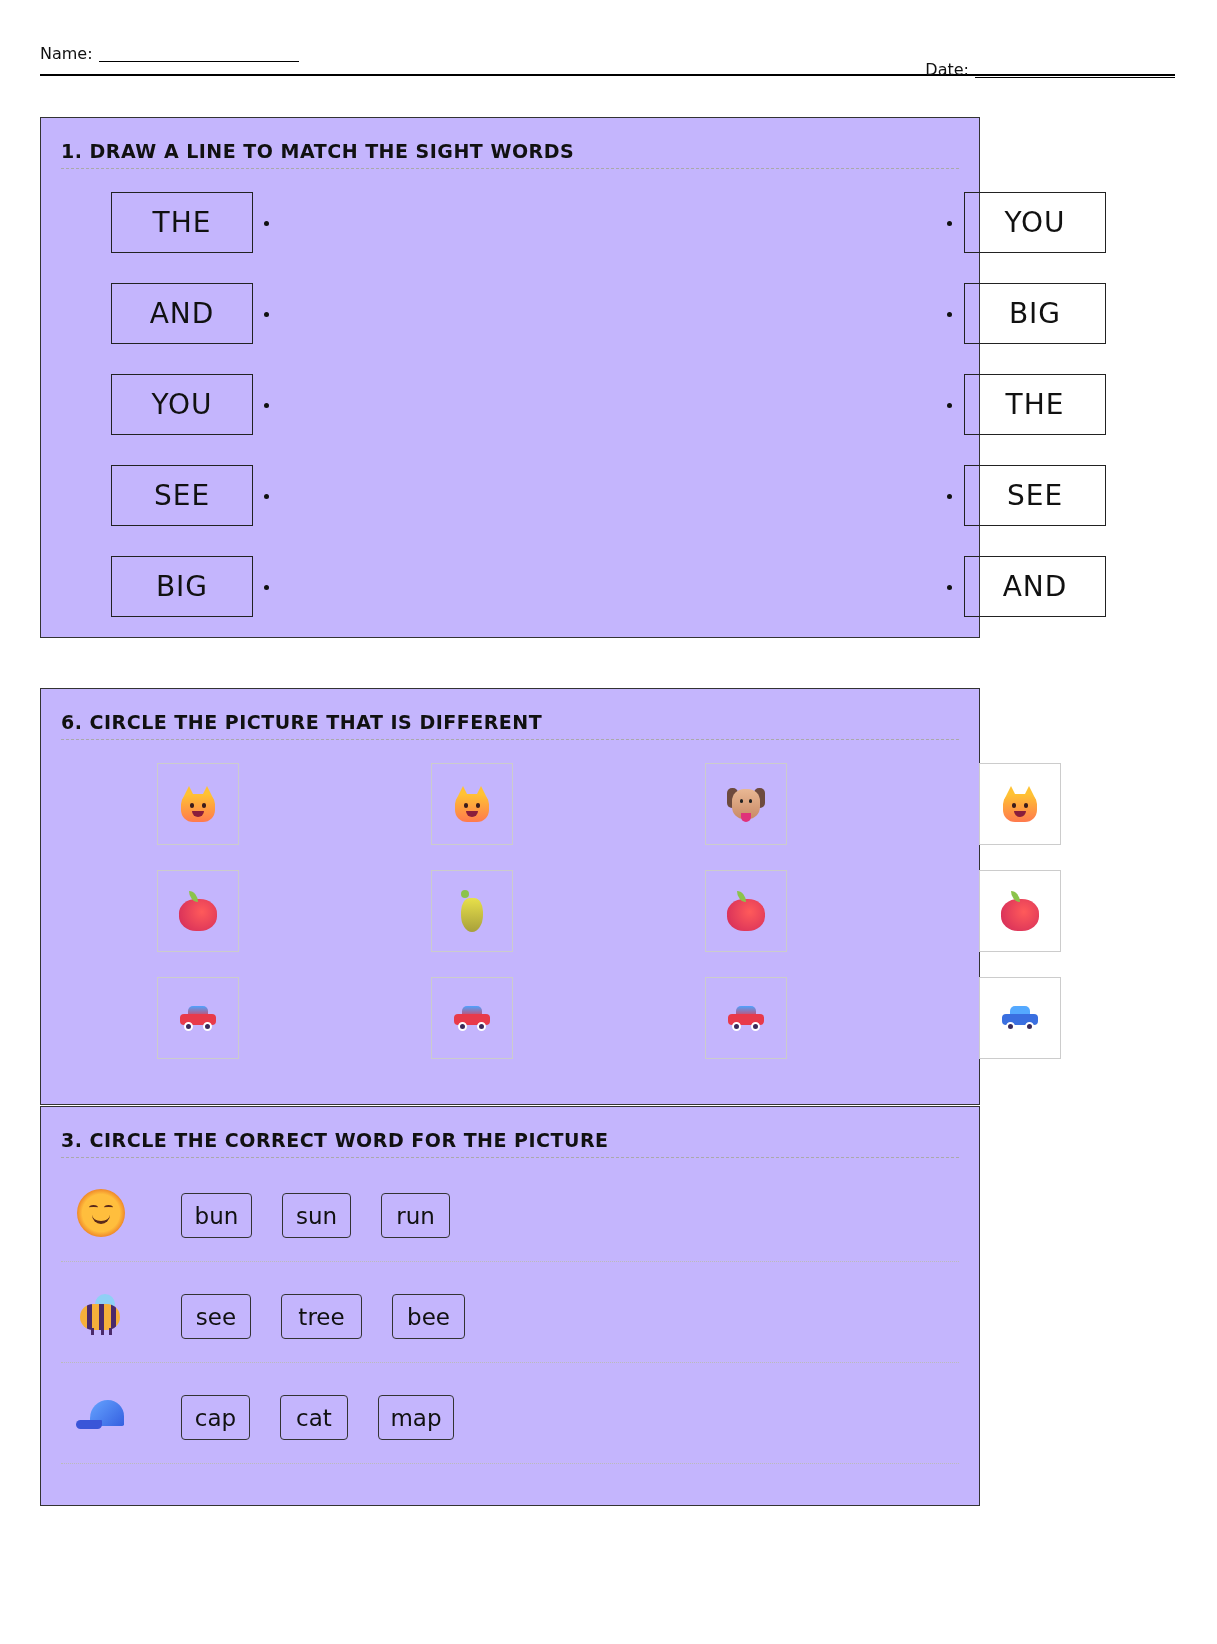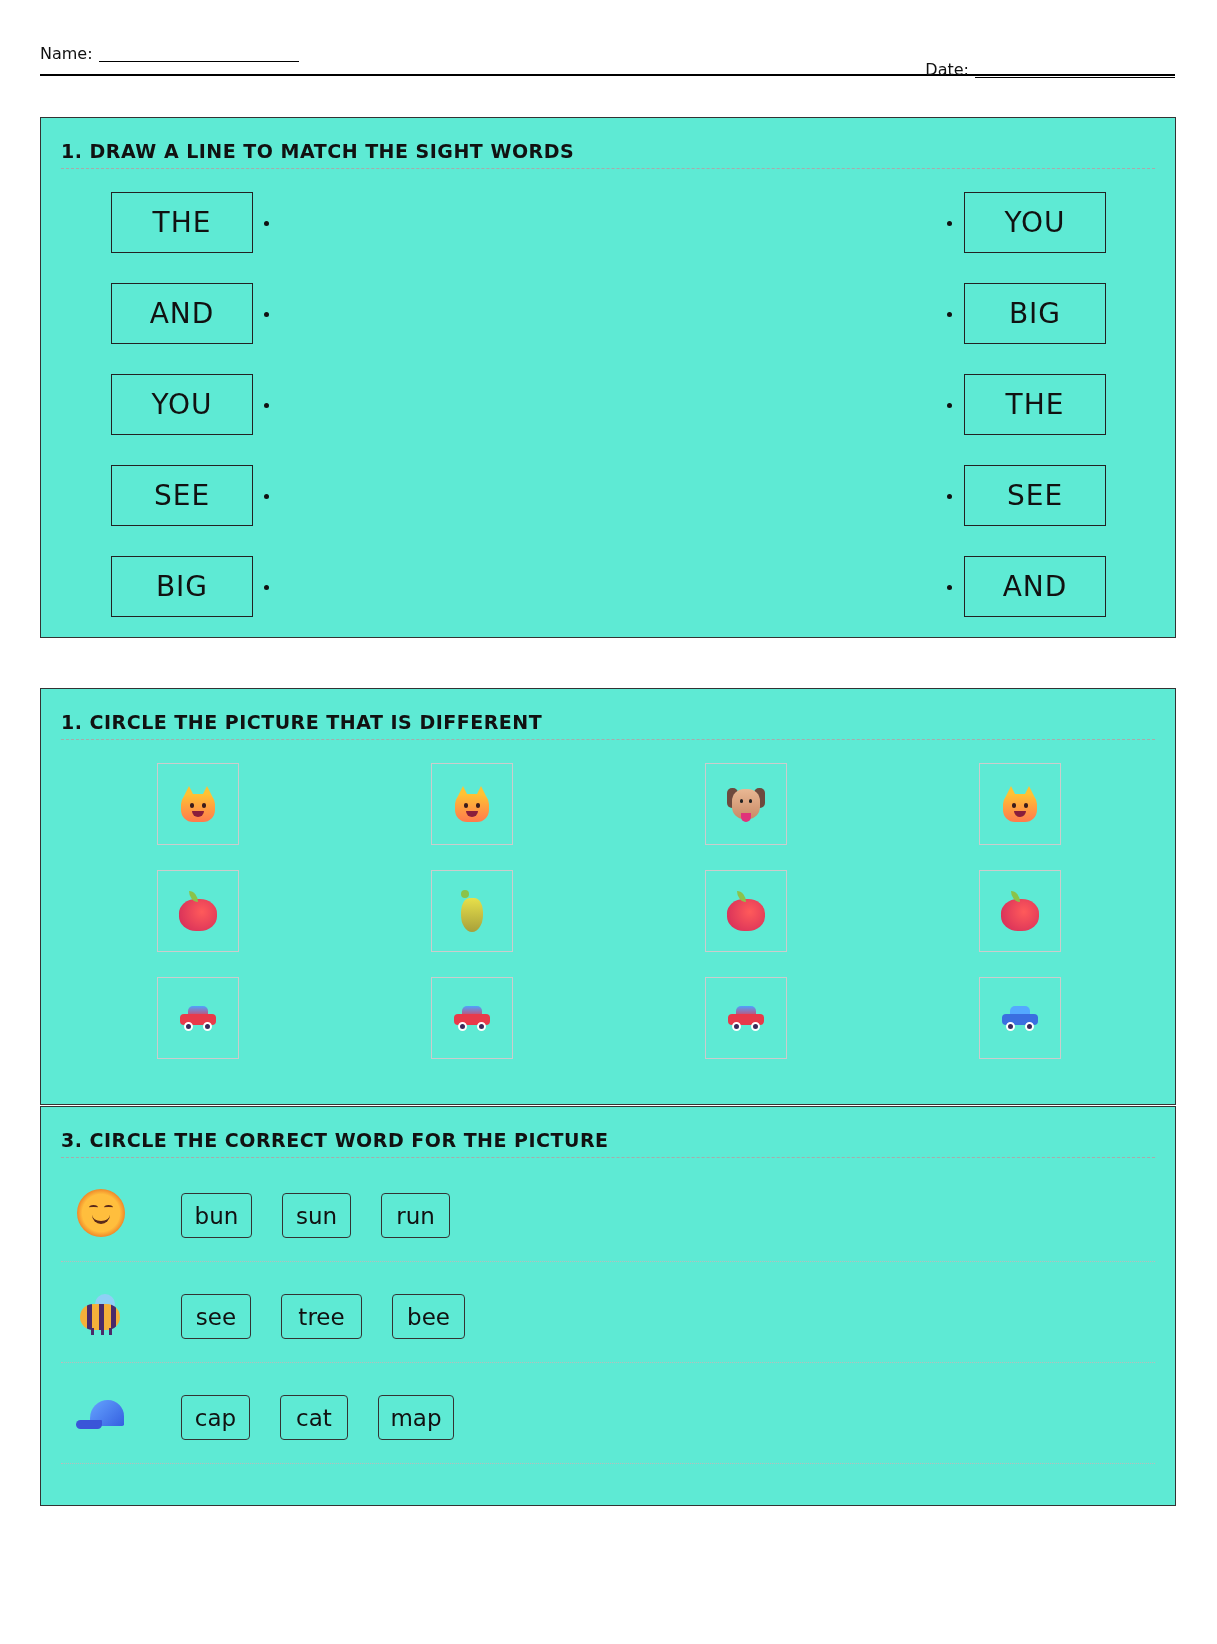--- a/index.html
+++ b/index.html
@@ -7,21 +7,21 @@
     body { font-family: "DejaVu Sans", sans-serif; color: #111; position: relative; }
 
     .header-row { position: absolute; left: 40px; top: 40px; width: 1135px; height: 36px; border-bottom: 2px solid #000; }
     .hdr-field { position: absolute; top: 4px; font-size: 16px; display: flex; align-items: center; }
     .hdr-field .line { display: inline-block; border-bottom: 1.5px solid #000; height: 16px; margin-left: 6px; }
     .name-field { left: 0; }
     .name-field .line { width: 200px; }
     .date-field { right: 0; margin-top: 16px; }
     .date-field .line { width: 200px; }
 
-    .section { position: absolute; left: 40px; width: 1136px; border: 1.5px solid #333; background: #5eead4; }
+    .section { position: absolute; left: 40px; width: 940px; border: 1.5px solid #333; background: #c4b5fd; }
     .sec-title { position: absolute; left: 20px; right: 20px; top: 22px; font-size: 19px; font-weight: bold; letter-spacing: 0.5px; padding-bottom: 6px; border-bottom: 1px dashed #aaa; }
 
     
     .sec1 { top: 117px; height: 521px; }
     .match-box { position: absolute; width: 142px; height: 61px; border: 1.5px solid #222; display: flex; align-items: center; justify-content: center; font-size: 28px; letter-spacing: 1px; }
     .dot { position: absolute; width: 5px; height: 5px; background: #111; border-radius: 50%; }
 
     
     .sec2 { top: 688px; height: 417px; }
     .pic-box { position: absolute; width: 82px; height: 82px; border: 1px solid #ccc; display: flex; align-items: center; justify-content: center; font-size: 36px; }
@@ -115,21 +115,21 @@
   <div class="match-box" style="left:923px;top:165px;">BIG</div>
   <div class="dot" style="left:906px;top:285px;"></div>
   <div class="match-box" style="left:923px;top:256px;">THE</div>
   <div class="dot" style="left:906px;top:376px;"></div>
   <div class="match-box" style="left:923px;top:347px;">SEE</div>
   <div class="dot" style="left:906px;top:467px;"></div>
   <div class="match-box" style="left:923px;top:438px;">AND</div>
 </div>
 
 <div class="section sec2">
-  <div class="sec-title">1. CIRCLE THE PICTURE THAT IS DIFFERENT</div>
+  <div class="sec-title">6. CIRCLE THE PICTURE THAT IS DIFFERENT</div>
 
   <div class="pic-box" style="left:116px;top:74px;">
     <span class="icon cat">
         <span class="ear l"></span>
         <span class="ear r"></span>
         <span class="face"></span>
         <span class="eye l"></span>
         <span class="eye r"></span>
         <span class="mouth"></span>
       </span>

